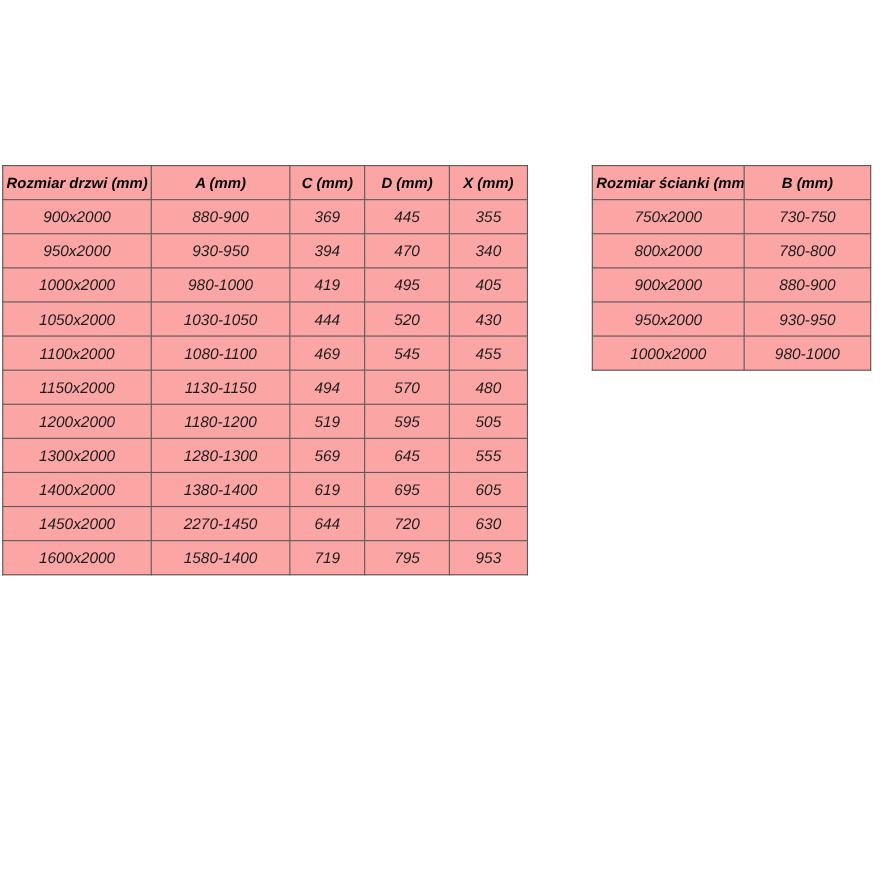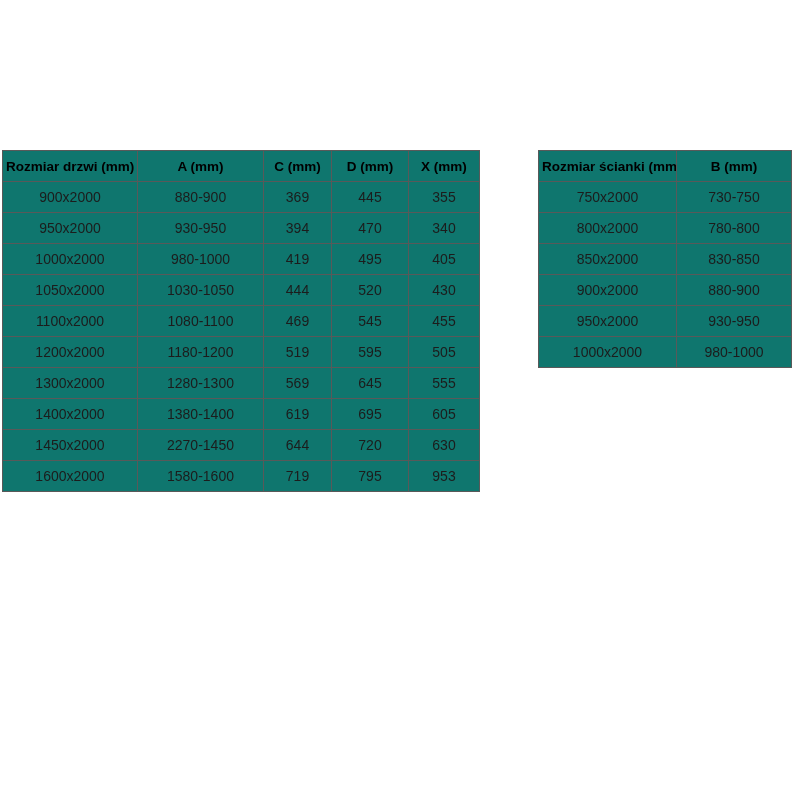--- a/index.html
+++ b/index.html
@@ -10,21 +10,22 @@
     width: 800px;
     height: 800px;
     background: #ffffff;
     position: relative;
     font-family: "Liberation Sans", sans-serif;
   }
   .spec-table {
     border-collapse: collapse;
     position: absolute;
     table-layout: fixed;
-    background: #0f766e;
+    background: #fca5a5;
+    font-style: italic;
   }
   .spec-table th,
   .spec-table td {
     border: 1px solid #595959;
     height: 30px;
     text-align: center;
     vertical-align: middle;
     padding: 0 3px;
     white-space: nowrap;
     overflow: hidden;
@@ -97,20 +98,27 @@
         <td>430</td>
       </tr>
       <tr>
         <td>1100x2000</td>
         <td>1080-1100</td>
         <td>469</td>
         <td>545</td>
         <td>455</td>
       </tr>
       <tr>
+        <td>1150x2000</td>
+        <td>1130-1150</td>
+        <td>494</td>
+        <td>570</td>
+        <td>480</td>
+      </tr>
+      <tr>
         <td>1200x2000</td>
         <td>1180-1200</td>
         <td>519</td>
         <td>595</td>
         <td>505</td>
       </tr>
       <tr>
         <td>1300x2000</td>
         <td>1280-1300</td>
         <td>569</td>
@@ -126,21 +134,21 @@
       </tr>
       <tr>
         <td>1450x2000</td>
         <td>2270-1450</td>
         <td>644</td>
         <td>720</td>
         <td>630</td>
       </tr>
       <tr>
         <td>1600x2000</td>
-        <td>1580-1600</td>
+        <td>1580-1400</td>
         <td>719</td>
         <td>795</td>
         <td>953</td>
       </tr>
     </tbody>
   </table>
 
 <table id="wall-table" class="spec-table">
     <colgroup>
       <col style="width: 138px;">
@@ -155,24 +163,20 @@
     <tbody>
       <tr>
         <td>750x2000</td>
         <td>730-750</td>
       </tr>
       <tr>
         <td>800x2000</td>
         <td>780-800</td>
       </tr>
       <tr>
-        <td>850x2000</td>
-        <td>830-850</td>
-      </tr>
-      <tr>
         <td>900x2000</td>
         <td>880-900</td>
       </tr>
       <tr>
         <td>950x2000</td>
         <td>930-950</td>
       </tr>
       <tr>
         <td>1000x2000</td>
         <td>980-1000</td>

